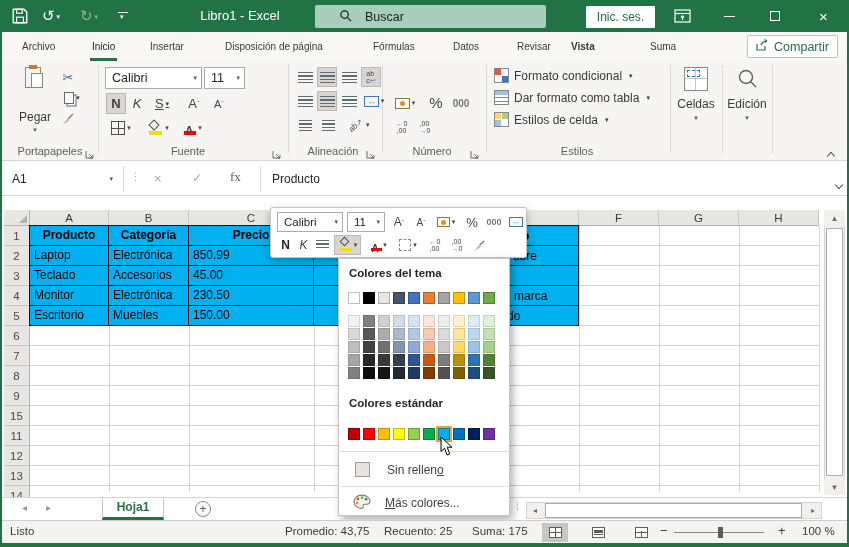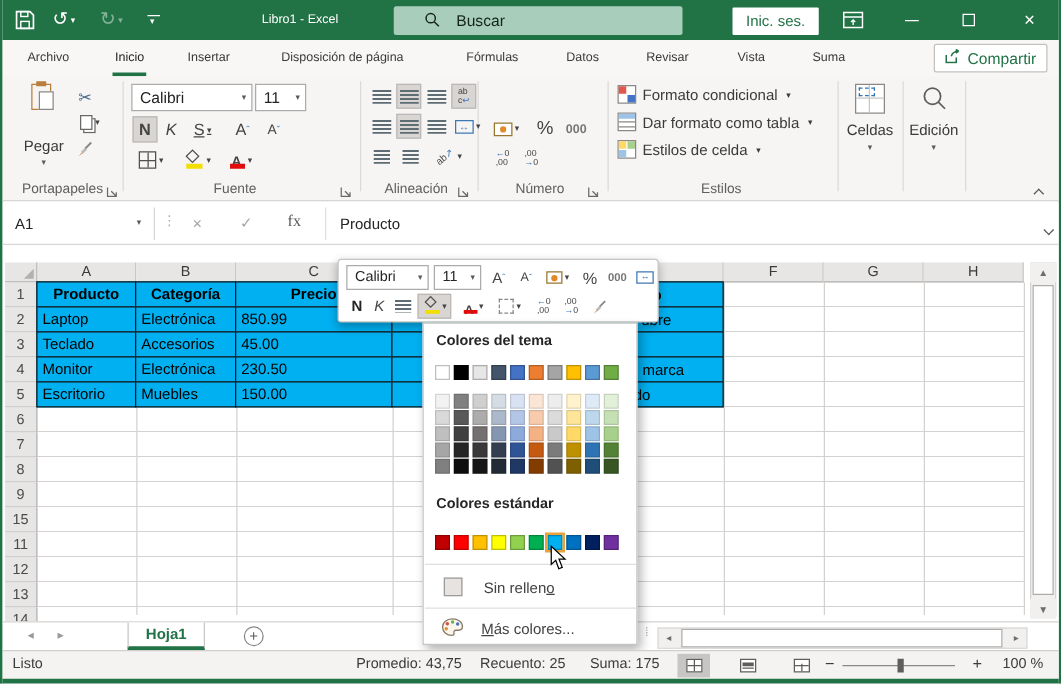--- a/index.html
+++ b/index.html
@@ -4,21 +4,21 @@
 <style>
   * { margin:0; padding:0; box-sizing:border-box; }
   html,body { background:#cfcfcf; }
   body { font-family:"Liberation Sans", sans-serif; }
   #win { position:relative; width:849px; height:547px; background:#fff; overflow:hidden;
          border-left:2px solid #217346; border-right:2px solid #217346; }
   .abs { position:absolute; }
 
   
   #titlebar { position:absolute; left:-2px; top:0; width:849px; height:32px; background:#217346; color:#fff; z-index:20; }
-  .tbtxt { position:absolute; font-size:10px; color:#fff; }
+  .tbtxt { position:absolute; font-size:13px; color:#fff; }
   .qat-glyph { font-size:15px; line-height:32px; }
   .dim { opacity:.45; }
   .dda::after { content:"▾"; font-size:7px; color:inherit; vertical-align:2px; margin-left:2px; }
   #searchbox { position:absolute; left:315px; top:5px; width:231px; height:23px; background:#A9CDBB; border-radius:2px;
                display:flex; align-items:center; color:#15251C; font-size:12.5px; }
   #signin { position:absolute; left:586px; top:6px; width:69px; height:22px; background:#fff; color:#217346;
             font-size:12px; text-align:center; line-height:22px; border-radius:1px; }
   .wbtn { position:absolute; top:0; height:32px; display:flex; align-items:center; justify-content:center; color:#fff; }
 
   
@@ -152,21 +152,21 @@
 
   <div id="tabrow">
     <div id="tabs-holder">
         <span class="rtab" style="left: 18px;">Archivo</span>
         <span class="rtab active" style="left: 88px;">Inicio</span>
         <span class="rtab" style="left: 146px;">Insertar</span>
         <span class="rtab" style="left: 221px;">Disposición de página</span>
         <span class="rtab" style="left: 369px;">Fórmulas</span>
         <span class="rtab" style="left: 449px;">Datos</span>
         <span class="rtab" style="left: 513px;">Revisar</span>
-        <span class="rtab" style="left: 586px;">Vista</span>
+        <span class="rtab" style="left: 567px; font-weight: bold;">Vista</span>
         <span class="rtab" style="left: 646px;">Suma</span>
       </div>
     <div id="sharebtn">
       <span>
         <svg width="13" height="12" viewBox="0 0 13 12">
             <path d="M1 5 v6 h8 v-4" fill="none" stroke="#217346" stroke-width="1.2"></path>
             <path d="M5 6 C6 2.5 8.5 2 11 2 M11 2 L8.6 0.6 M11 2 L8.6 3.6" fill="none" stroke="#217346" stroke-width="1.2"></path>
           </svg>
       </span>
       <span>Compartir</span>

